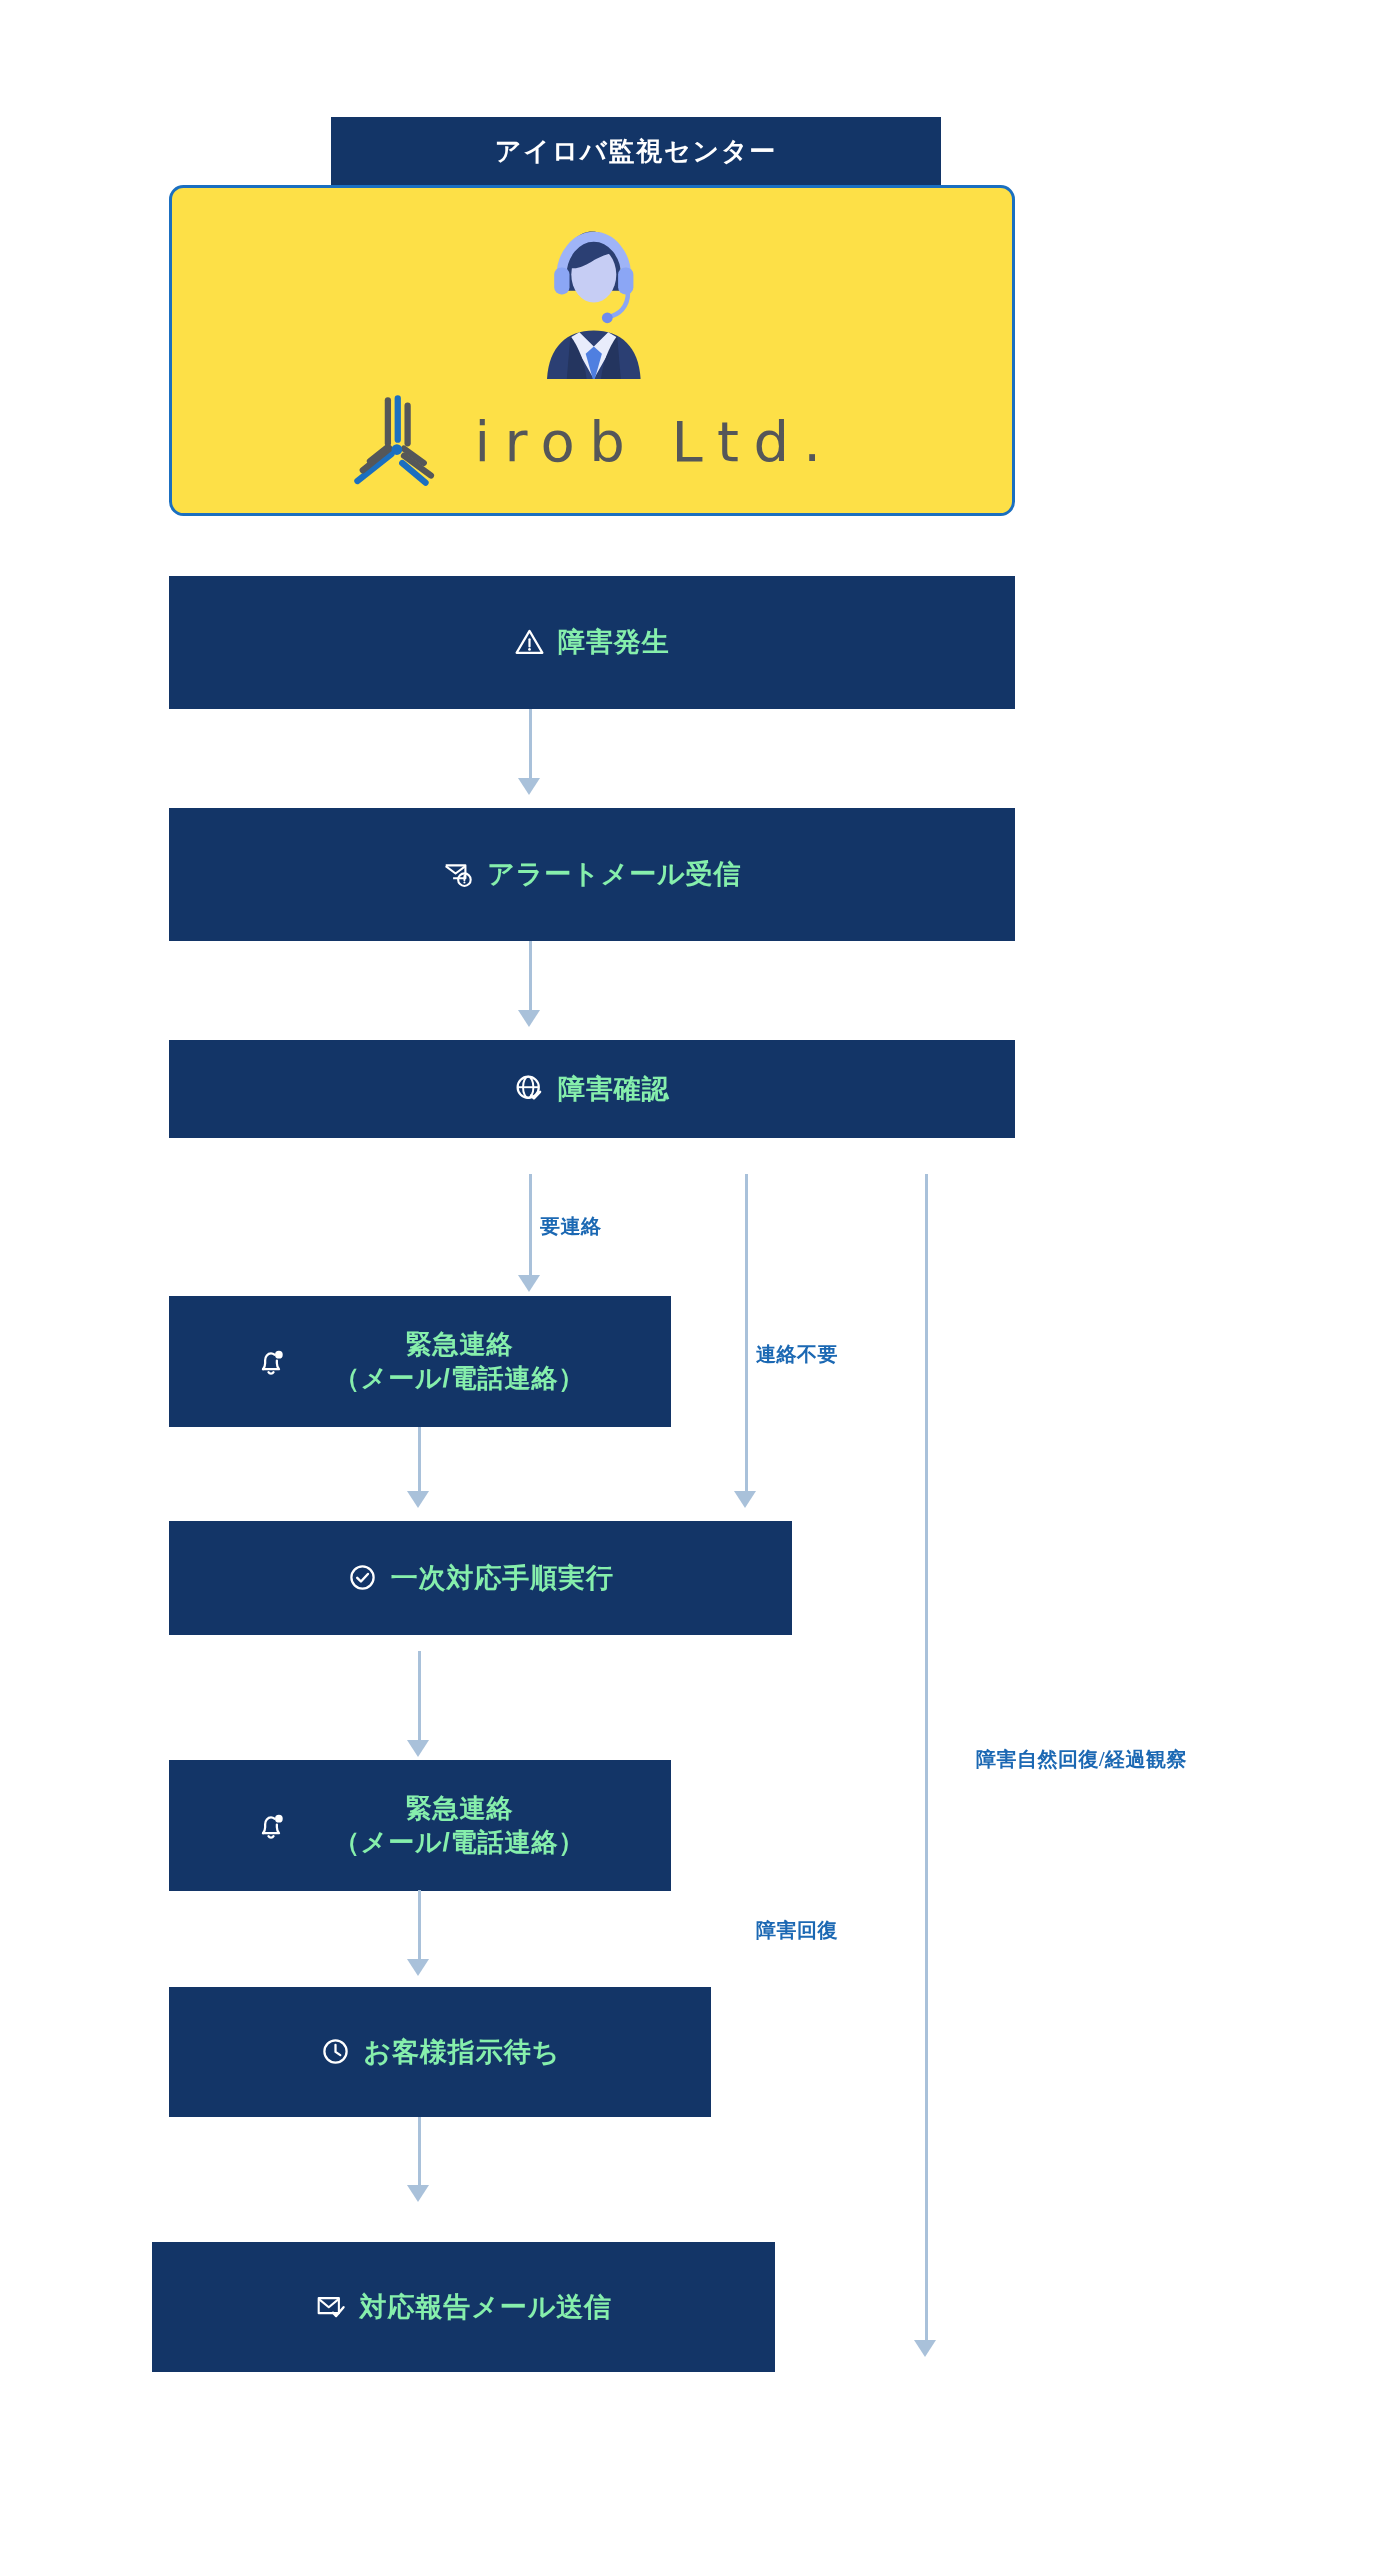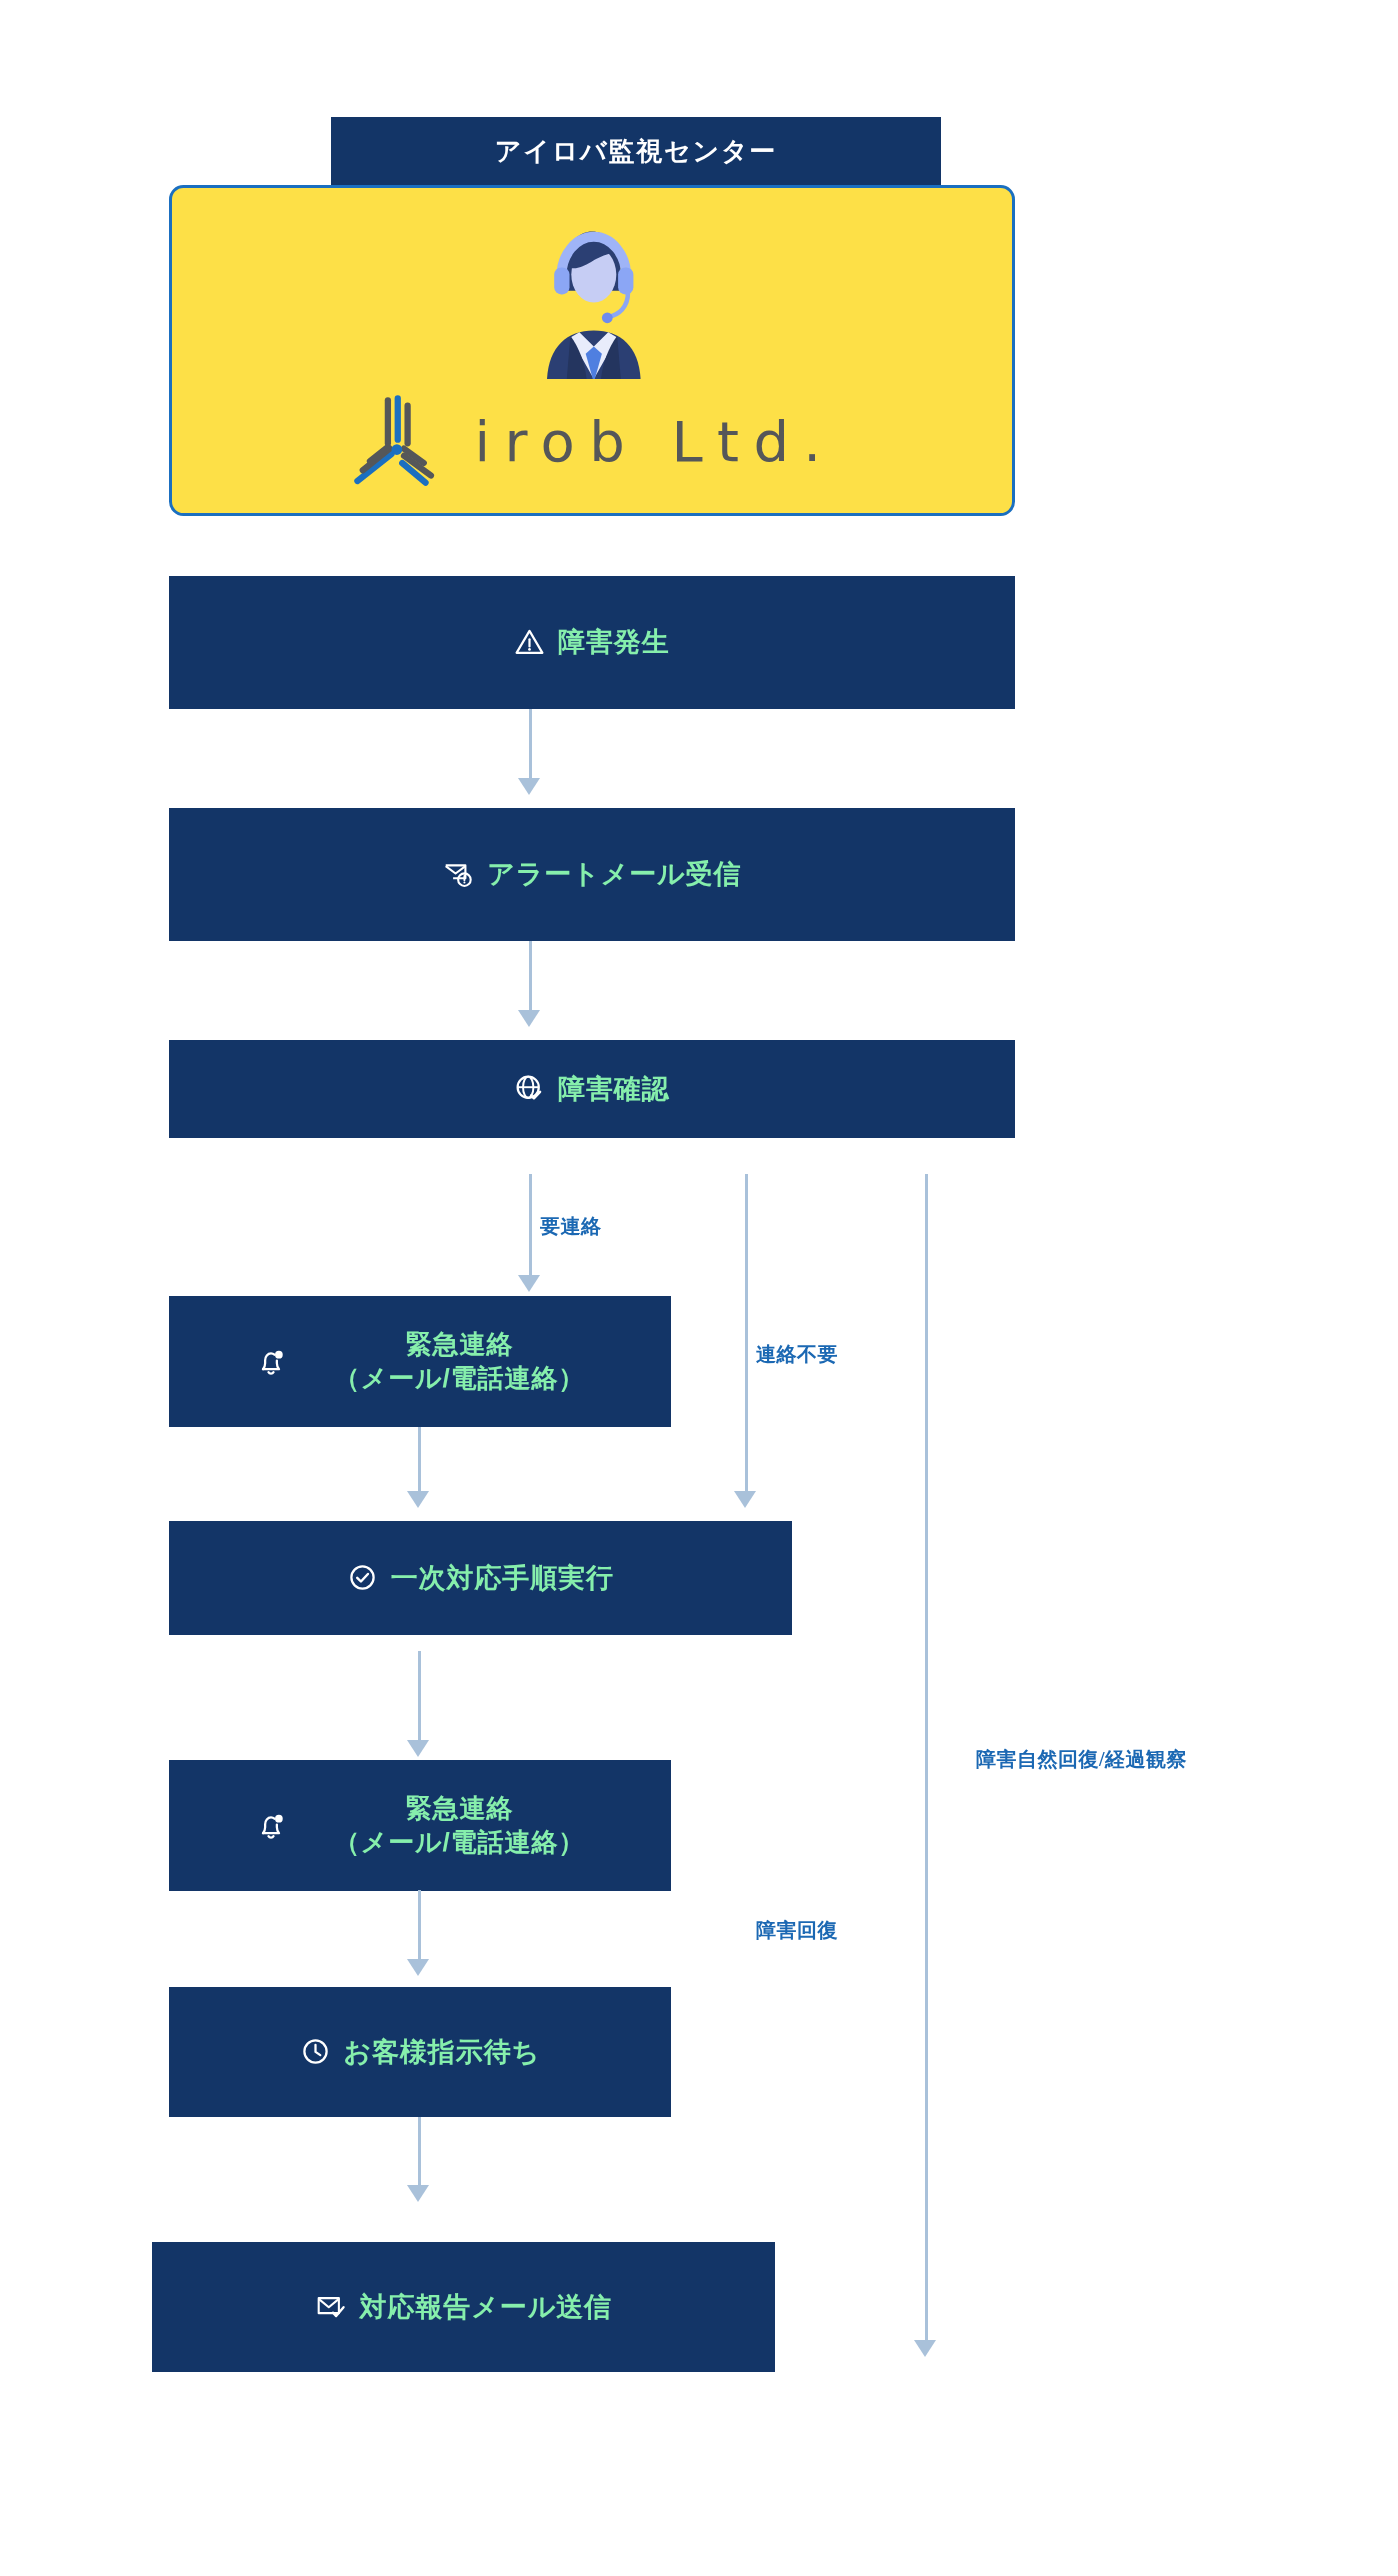--- a/index.html
+++ b/index.html
@@ -209,21 +209,21 @@
         <circle cx="17.9" cy="6.5" r="2.9" fill="#fff"></circle>
       </svg>
       <div class="node-label two">緊急連絡
 （メール/電話連絡）</div>
     </div>
   </div>
 
   <div class="edge" style="left:418px;top:1890px;width:2.7px;height:72px;"></div>
   <div class="arrowhead" style="left:407px;top:1959px;"></div>
 
-  <div class="node" style="left:169px;top:1987px;width:502px;height:130px;">
+  <div class="node" style="left:169px;top:1987px;width:542px;height:130px;">
     <div class="node-inner">
       <svg class="ic" width="31" height="31" viewBox="0 0 24 24">
         <circle cx="12" cy="12" r="8.6" fill="none" stroke="#fff" stroke-width="1.75"></circle>
         <polyline points="12,6.8 12,12.3 15.7,14.8" fill="none" stroke="#fff" stroke-width="1.75" stroke-linecap="round" stroke-linejoin="round"></polyline>
       </svg>
       <div class="node-label">お客様指示待ち</div>
     </div>
   </div>
 
   <div class="edge" style="left:418px;top:2117px;width:2.7px;height:72px;"></div>

